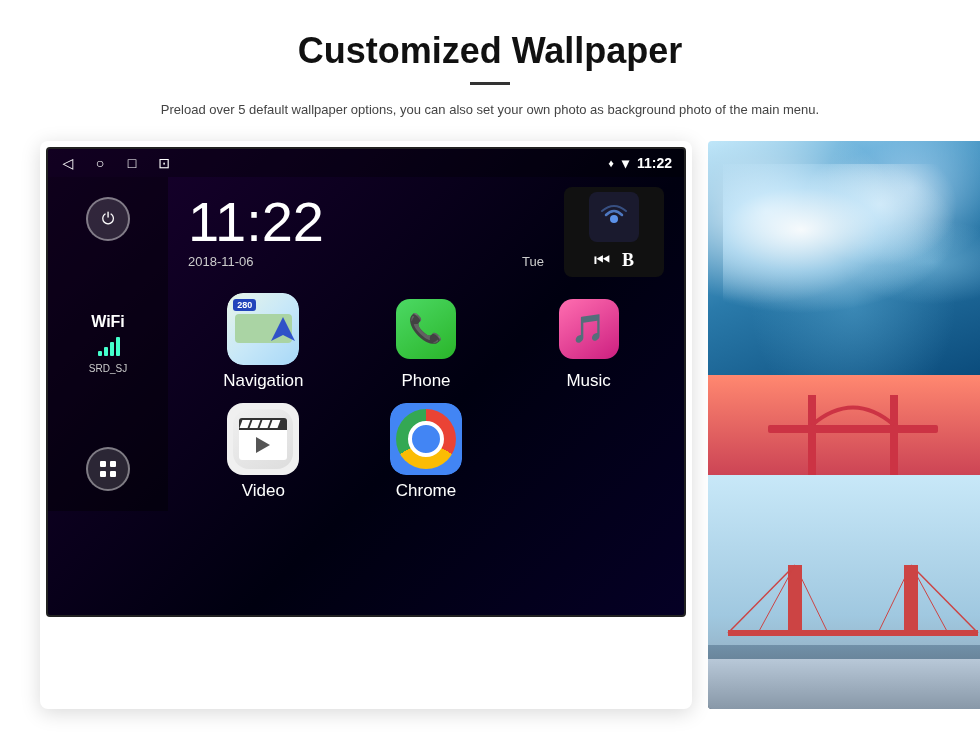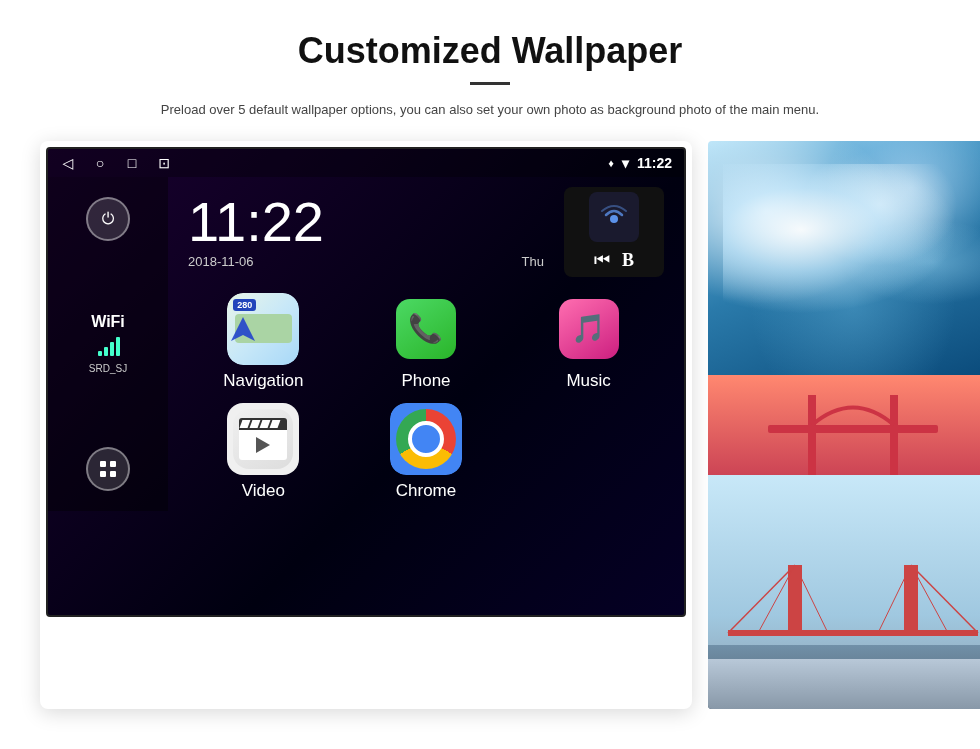--- a/index.html
+++ b/index.html
@@ -346,21 +346,21 @@
     }
 
     
     .nav-map-bg {
       width: 100%;
       height: 100%;
       border-radius: 16px;
       background: linear-gradient(135deg, #e8f5e8 0%, #c8e8f8 50%, #a8d8f8 100%);
       display: flex;
       align-items: center;
-      justify-content: flex-start;
+      justify-content: flex-end;
       position: relative;
       overflow: hidden;
     }
 
     .nav-map-bg::before {
       content: '';
       position: absolute;
       top: 30%;
       left: 10%;
       width: 80%;
@@ -563,21 +563,21 @@
             </div>
           </div>
 
           <div class="android-center">
 
             <div class="clock-area">
               <div class="clock-section">
                 <div class="clock-time">11:22</div>
                 <div class="clock-date">
                   <span>2018-11-06</span>
-                  <span>Thu</span>
+                  <span>Tue</span>
                 </div>
               </div>
 
               <div class="media-widget">
                 <div style="display:flex;flex-direction:column;align-items:center;gap:8px;">
                   <div style="width:50px;height:50px;background:#1a1a2e;border-radius:8px;display:flex;align-items:center;justify-content:center;position:relative;">
 
                     <svg width="40" height="40" viewBox="0 0 40 40">
                       <circle cx="20" cy="22" r="4" fill="rgba(100,160,255,0.9)"></circle>
                       <path d="M 12 18 Q 20 10 28 18" fill="none" stroke="rgba(100,160,255,0.7)" stroke-width="2.5" stroke-linecap="round"></path>

